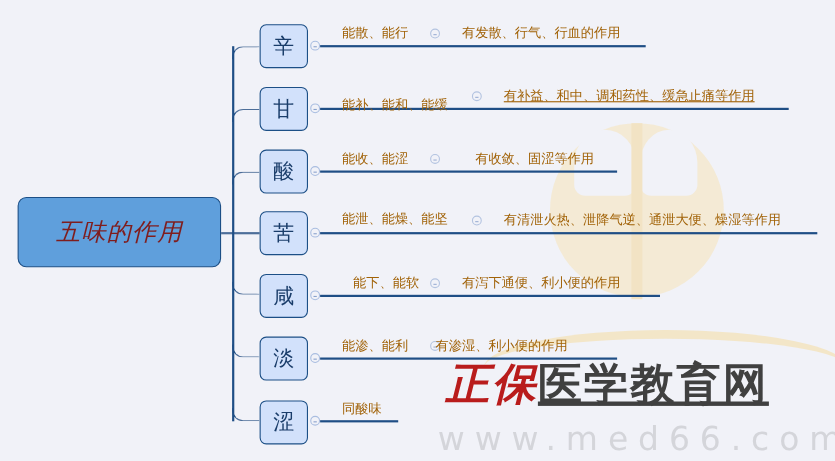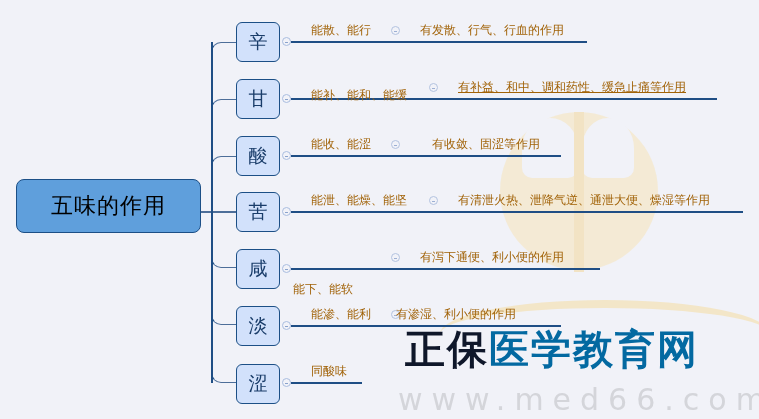--- a/index.html
+++ b/index.html
@@ -47,22 +47,22 @@
     }
     .wm-text-cn {
       position: absolute;
       left: 405px; top: 322px;
       font-family: "DejaVu Sans", sans-serif;
       font-size: 40px;
       letter-spacing: 2px;
       white-space: nowrap;
       font-weight: bold;
     }
-    .wm-text-cn .wm-gold { color: #0f172a; }
-    .wm-text-cn .wm-gray { color: #0369a1; }
+    .wm-text-cn .wm-gold { color: #b91c1c; font-style: italic; }
+    .wm-text-cn .wm-gray { color: #404040; text-decoration: underline; }
     .wm-text-url {
       position: absolute;
       left: 398px; top: 382px;
       font-family: "DejaVu Sans", sans-serif;
       font-size: 30px;
       letter-spacing: 9px;
       color: #d4d5da;
       white-space: nowrap;
     }
     .trunk {
@@ -88,29 +88,30 @@
     }
     .root-link {
       position: absolute;
       left: 201px; top: 211px;
       width: 35px; height: 1.5px;
       background: #4d6e99;
     }
     .root-node {
       position: absolute;
       left: 16px; top: 179px;
-      width: 185px; height: 54px;
+      width: 185px; height: 64px;
       box-sizing: border-box;
       background: #5f9fdc;
       border: 1.5px solid #1c4f86;
       border-radius: 8px;
       display: flex; align-items: center; justify-content: center;
-      color: #000000;
+      color: #7f1d1d;
       font-size: 22px;
       letter-spacing: 1px;
+      font-style: italic;
     }
     .child-node {
       position: absolute;
       left: 236px;
       width: 44px; height: 40px;
       box-sizing: border-box;
       background: #d2e1fb;
       border: 1.5px solid #1c4f86;
       border-radius: 6px;
       display: flex; align-items: center; justify-content: center;
@@ -212,30 +213,30 @@
 <div class="underline" style="top:155px; width:270px;"></div>
 <span class="leaf-text" style="left:311px; top:137px;">能收、能涩</span>
 <div class="inline-dot" style="left:391px; top:140px;"></div>
 <span class="leaf-text" style="left:432px; top:137px;">有收敛、固涩等作用</span>
 
 <div class="child-node" style="top:192px;">
   <span>苦</span>
 </div>
 <div class="collapse-dot" style="top:207px;"></div>
 <div class="underline" style="top:211px; width:452px;"></div>
-<span class="leaf-text" style="left:311px; top:193px;">能泄、能燥、能坚</span>
+<span class="leaf-text" style="left:311px; top:193px;font-family:Liberation Mono, monospace;">能泄、能燥、能坚</span>
 <div class="inline-dot" style="left:429px; top:196px;"></div>
 <span class="leaf-text" style="left:458px; top:193px;">有清泄火热、泄降气逆、通泄大便、燥湿等作用</span>
 
 <div class="child-node" style="top:249px;">
   <span>咸</span>
 </div>
 <div class="collapse-dot" style="top:264px;"></div>
 <div class="underline" style="top:268px; width:309px;"></div>
-<span class="leaf-text" style="left:293px; top:250px;margin-top:32px;">能下、能软</span>
+<span class="leaf-text" style="left:321px; top:250px;">能下、能软</span>
 <div class="inline-dot" style="left:391px; top:253px;"></div>
 <span class="leaf-text" style="left:420px; top:250px;">有泻下通便、利小便的作用</span>
 
 <div class="child-node" style="top:306px;">
   <span>淡</span>
 </div>
 <div class="collapse-dot" style="top:321px;"></div>
 <div class="underline" style="top:325px; width:270px;"></div>
 <span class="leaf-text" style="left:311px; top:307px;text-align:center;">能渗、能利</span>
 <div class="inline-dot" style="left:391px; top:310px;"></div>

